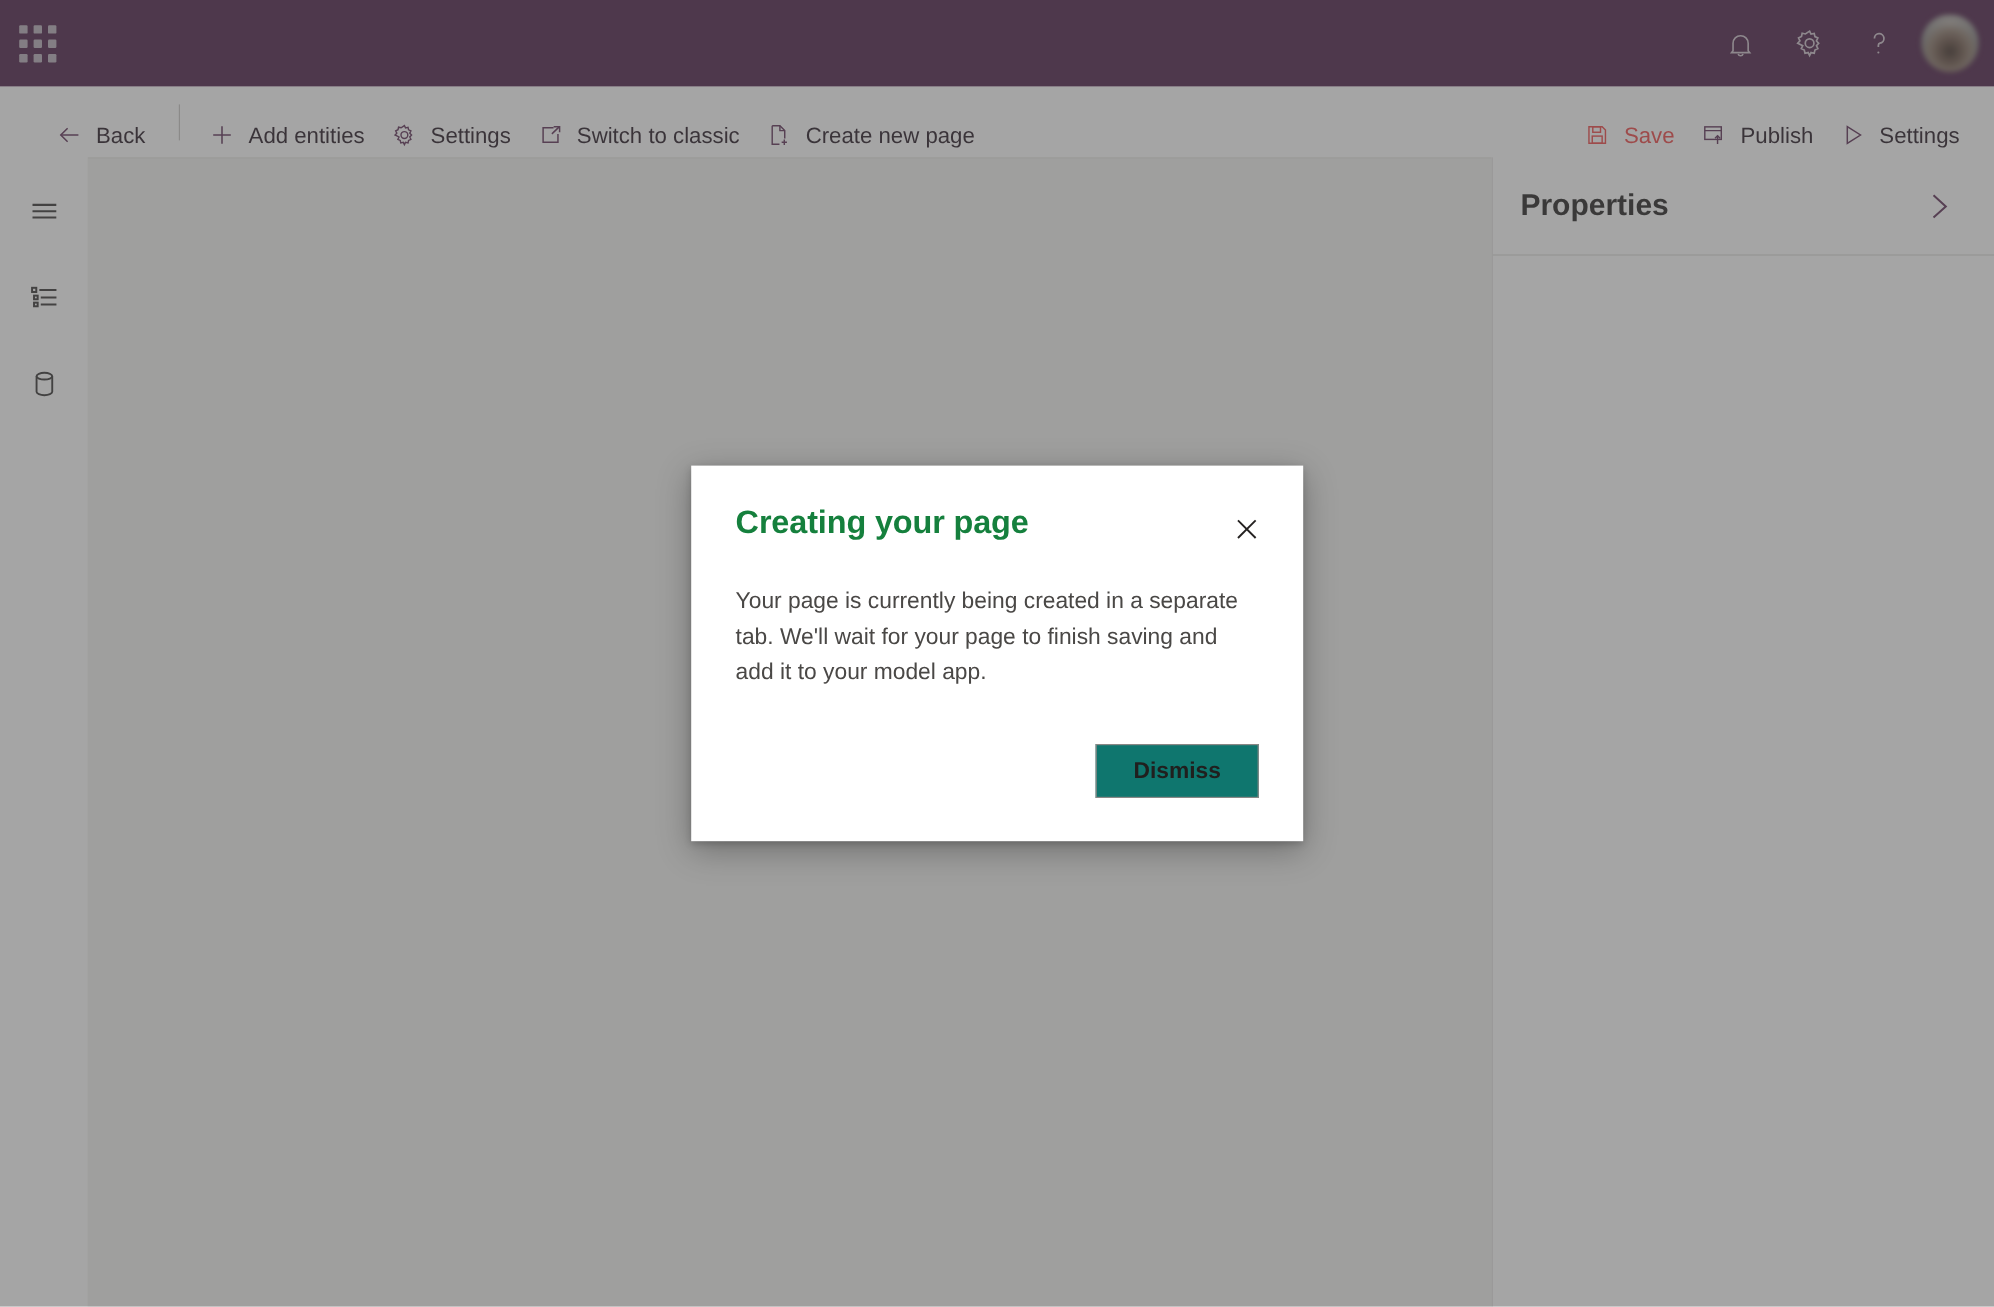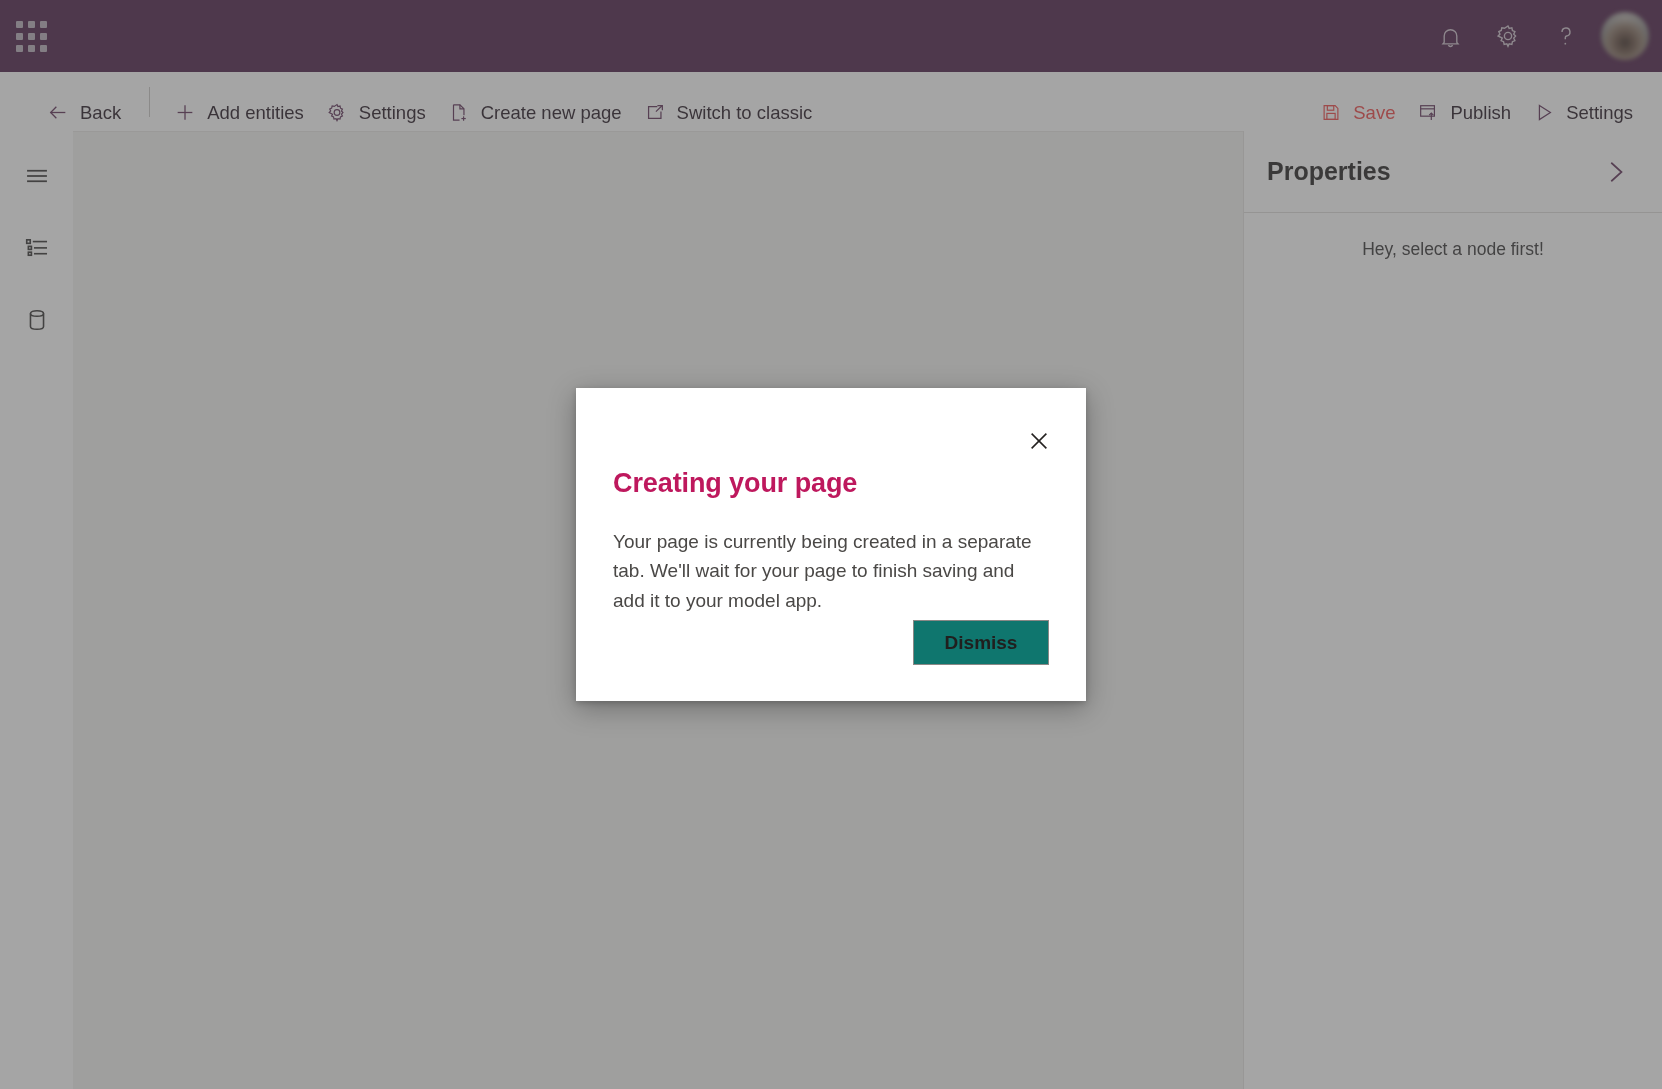--- a/index.html
+++ b/index.html
@@ -158,21 +158,20 @@
   }
   .cmd-spacer { flex: 1 1 auto; }
 
   
   .body-area {
     position: absolute;
     left: 0; top: 131px;
     width: 1506px;
     height: 958px;
     background: #ffffff;
-    text-align: center;
   }
 
   
   .rail {
     position: absolute;
     left: 0; top: 0;
     width: 73px;
     height: 958px;
     background: #ffffff;
     display: flex;
@@ -258,24 +257,23 @@
     z-index: 30;
     padding: 33px 37px 0 37px;
   }
   .dialog-head {
     display: flex;
     align-items: flex-start;
   }
   .dialog-title {
     font-size: 27px;
     font-weight: 600;
-    color: #be185d;
+    color: #15803d;
     line-height: 1.1;
     letter-spacing: -.1px;
-    margin-top: 48px;
   }
   .dialog-close {
     margin-left: auto;
     width: 36px; height: 36px;
     display: flex; align-items: center; justify-content: center;
     cursor: pointer;
     color: #242120;
     margin-top: 2px;
     margin-right: -8px;
   }
@@ -393,40 +391,40 @@
         <svg viewBox="0 0 24 24" width="23" height="23" fill="none" stroke="currentColor" stroke-width="1.3">
           <circle cx="12" cy="12" r="3.1"></circle>
           <path d="M12 3.4l1 2.1 2.3-.5.5 2.3 2.1 1-1 2.1 1.6 1.7-1.6 1.7 1 2.1-2.1 1-.5 2.3-2.3-.5-1 2.1-1-2.1-2.3.5-.5-2.3-2.1-1 1-2.1L3.5 12l1.6-1.7-1-2.1 2.1-1 .5-2.3 2.3.5z"></path>
         </svg>
       </span>
       <span class="clabel">Settings</span>
     </div>
 
     <div class="cmd">
       <span class="ci">
+        <svg viewBox="0 0 24 24" width="23" height="23" fill="none" stroke="currentColor" stroke-width="1.35">
+          <polyline points="14.5,5.5 5,5.5 5,18.5 18.5,18.5 18.5,11"></polyline>
+          <line x1="13" y1="11" x2="19.6" y2="4.6"></line>
+          <polyline points="14.6,4.4 20,4.4 20,9.6"></polyline>
+        </svg>
+      </span>
+      <span class="clabel">Switch to classic</span>
+    </div>
+
+    <div class="cmd">
+      <span class="ci">
         <svg viewBox="0 0 24 24" width="23" height="23" fill="none" stroke="currentColor" stroke-width="1.3">
           <path d="M6 3.6h7l4.4 4.4v7.1"></path>
           <path d="M6 3.6v16.8h6.6"></path>
           <polyline points="13,3.6 13,8 17.4,8"></polyline>
           <line x1="17" y1="16.2" x2="17" y2="21"></line>
           <line x1="14.6" y1="18.6" x2="19.4" y2="18.6"></line>
         </svg>
       </span>
       <span class="clabel">Create new page</span>
-    </div>
-
-    <div class="cmd">
-      <span class="ci">
-        <svg viewBox="0 0 24 24" width="23" height="23" fill="none" stroke="currentColor" stroke-width="1.35">
-          <polyline points="14.5,5.5 5,5.5 5,18.5 18.5,18.5 18.5,11"></polyline>
-          <line x1="13" y1="11" x2="19.6" y2="4.6"></line>
-          <polyline points="14.6,4.4 20,4.4 20,9.6"></polyline>
-        </svg>
-      </span>
-      <span class="clabel">Switch to classic</span>
     </div>
 
     <div class="cmd-spacer"></div>
 
     <div class="cmd disabled">
       <span class="ci">
         <svg viewBox="0 0 24 24" width="23" height="23" fill="none" stroke="currentColor" stroke-width="1.3">
           <path d="M4.5 4.5h12l3 3v12h-15z"></path>
           <rect x="8" y="4.5" width="7" height="5"></rect>
           <rect x="7.5" y="13" width="9" height="6.5"></rect>
@@ -499,23 +497,20 @@
       <div class="props-head">
         <span class="props-title">Properties</span>
         <span class="props-collapse">
           <span>
             <svg viewBox="0 0 24 24" width="30" height="30" fill="none" stroke="currentColor" stroke-width="1.35">
               <polyline points="9,4.6 17.2,12 9,19.4"></polyline>
             </svg>
           </span>
         </span>
       </div>
-      <div class="props-body">
-        <div class="props-empty">Hey, select a node first!</div>
-      </div>
     </div>
   </div>
 
   <div class="overlay"></div>
   <div class="overlay-top"></div>
 
   <div class="dialog">
     <div class="dialog-head">
       <div class="dialog-title">Creating your page</div>
       <div class="dialog-close">

